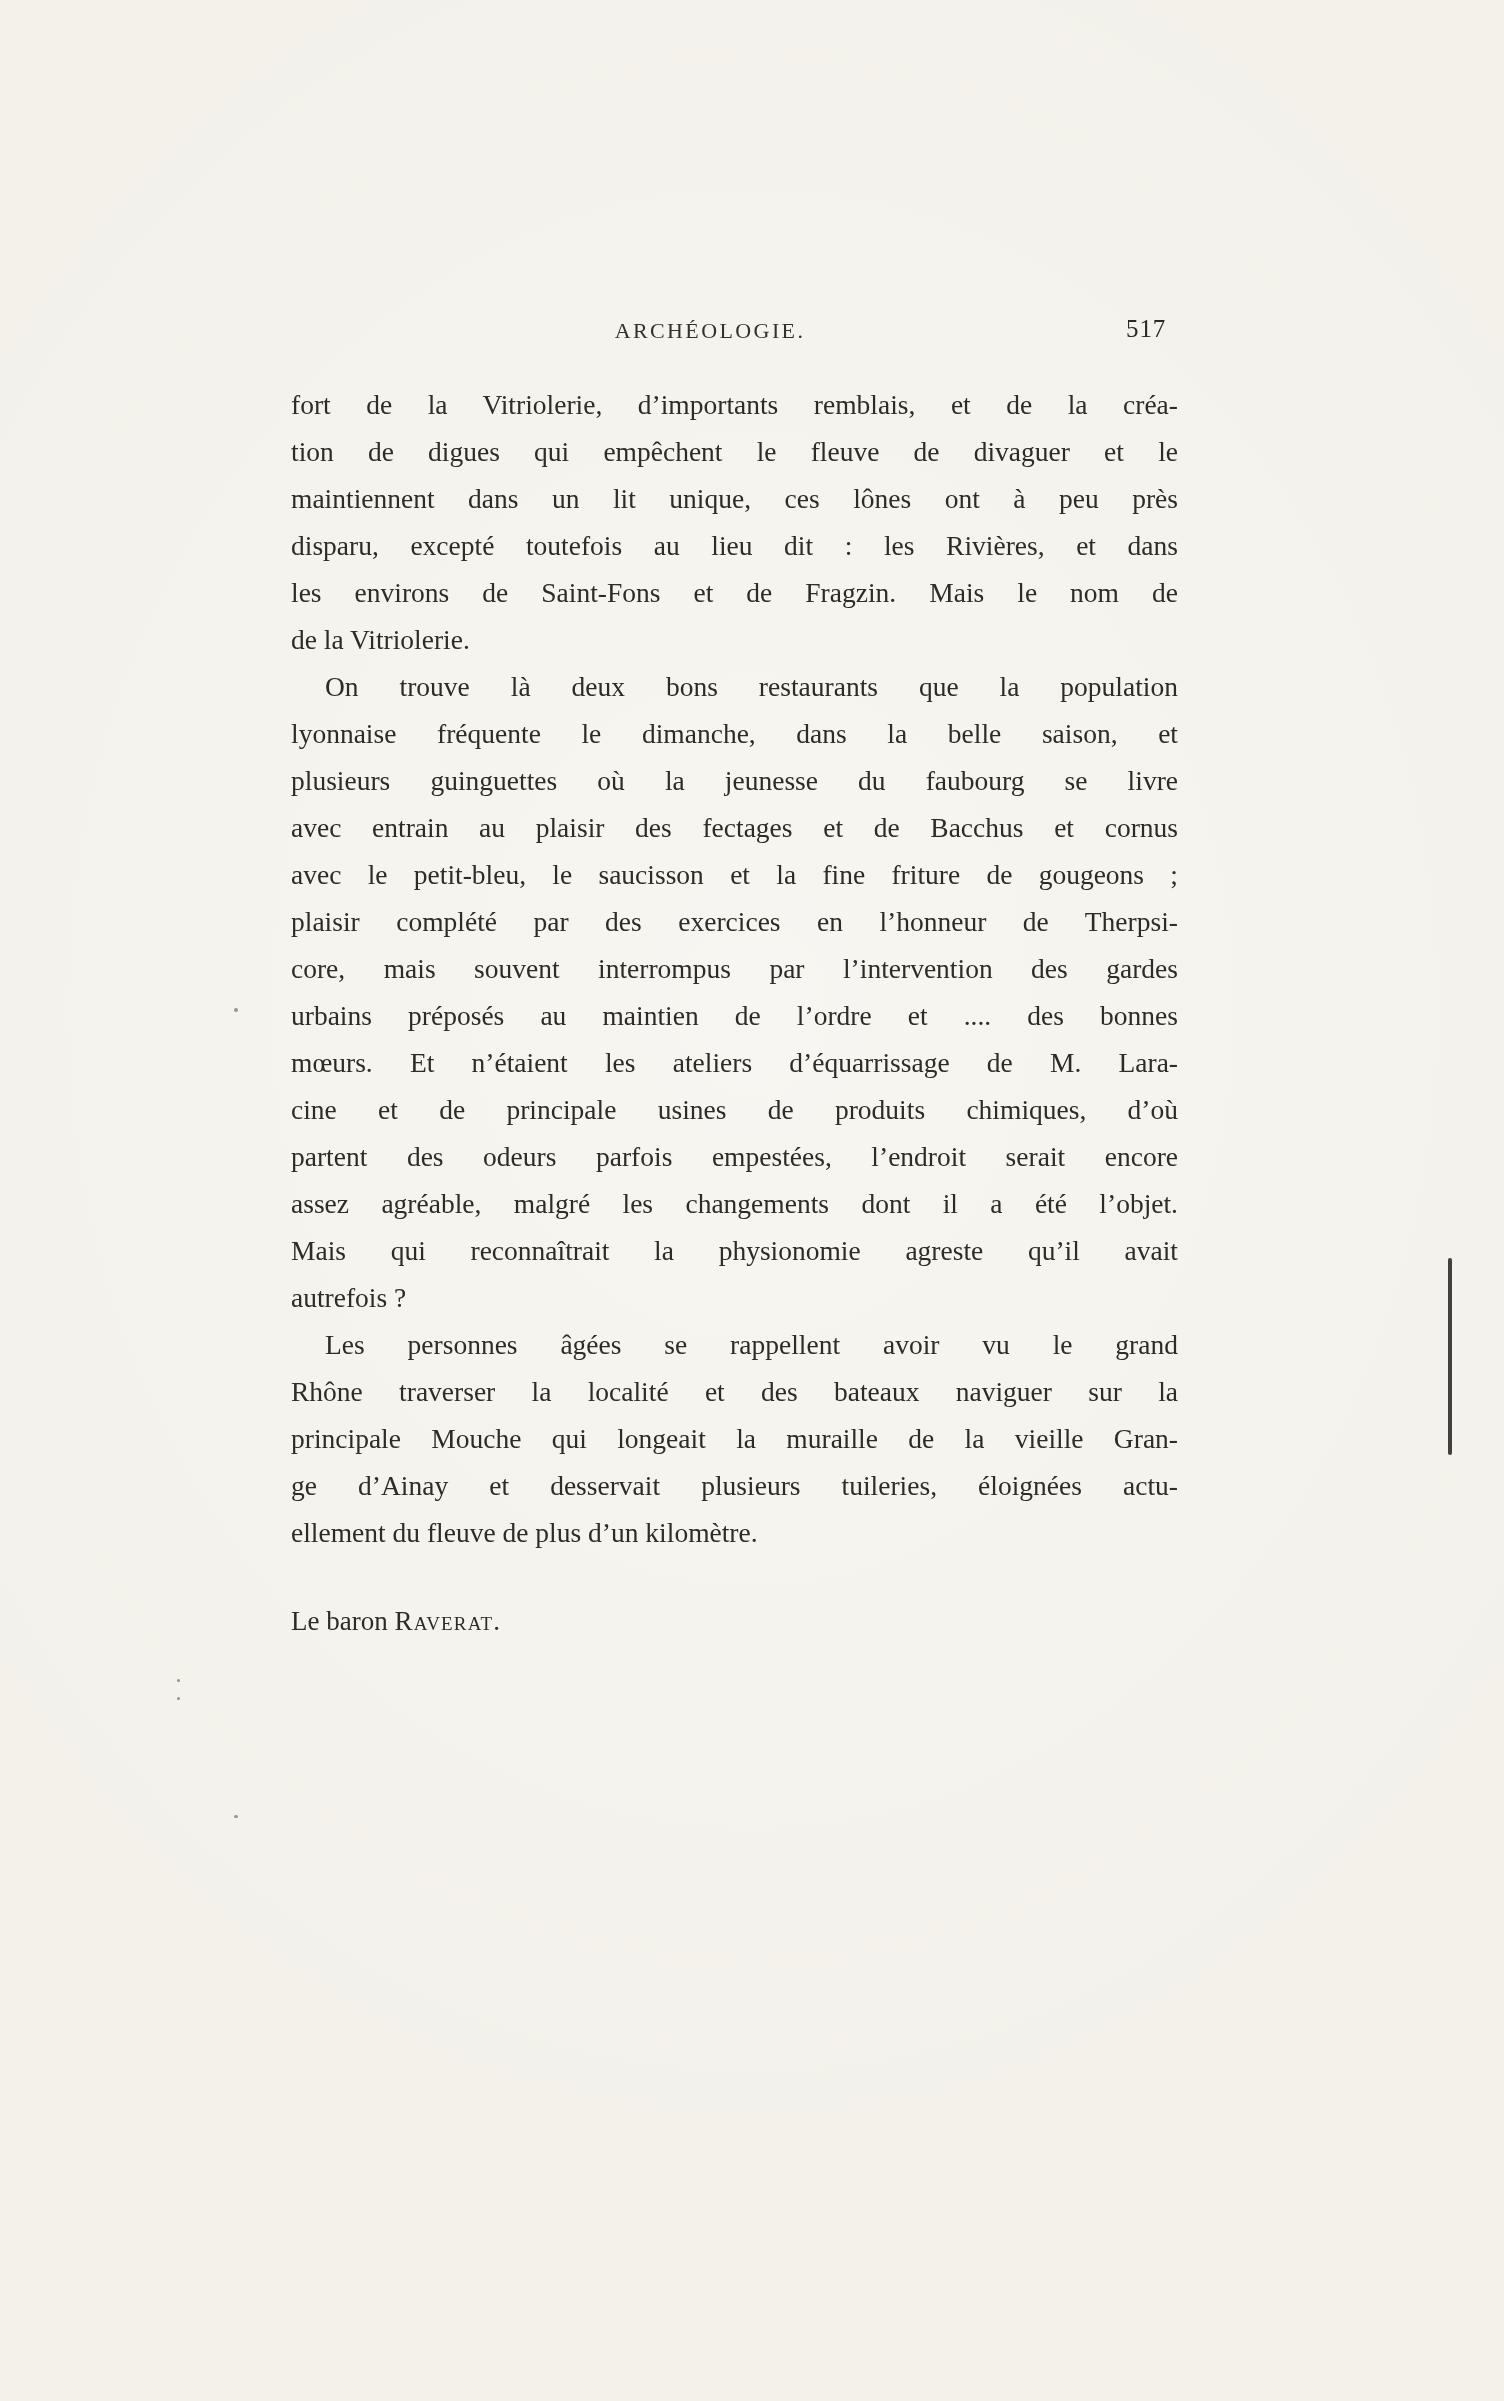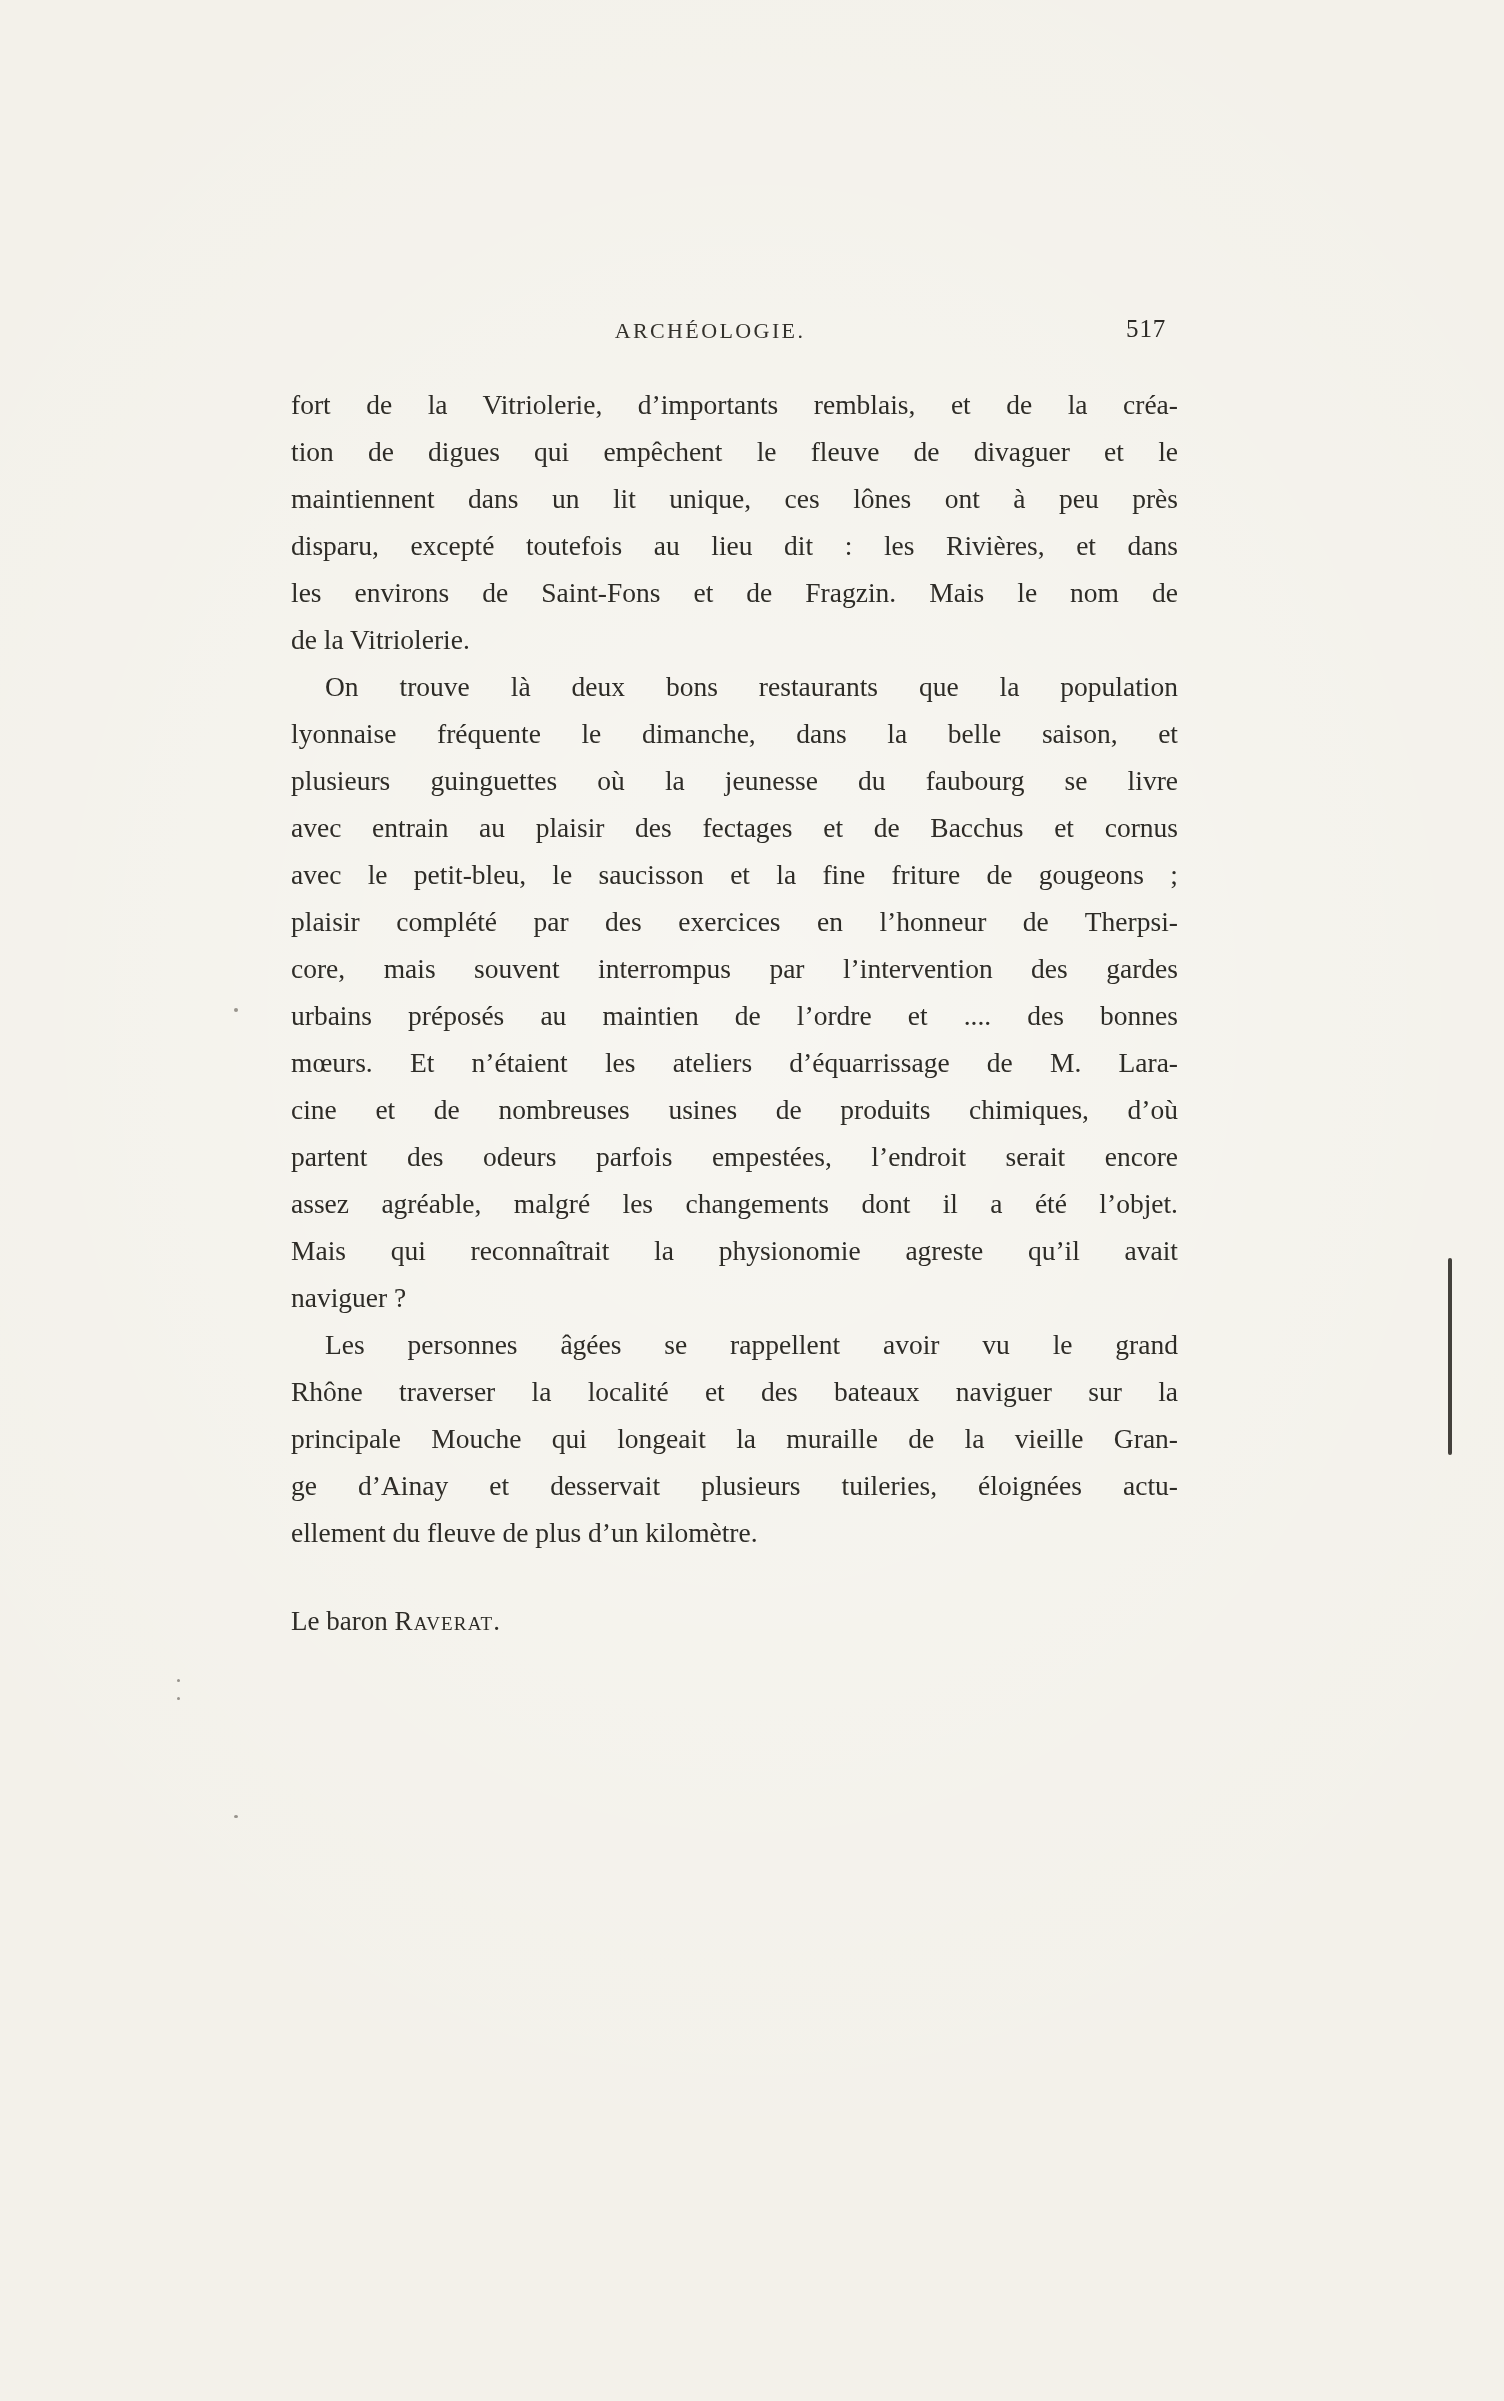--- a/index.html
+++ b/index.html
@@ -123,25 +123,25 @@
       <div class="paragraph">
         <div class="line indent">On trouve là deux bons restaurants que la population</div>
         <div class="line">lyonnaise fréquente le dimanche, dans la belle saison, et</div>
         <div class="line">plusieurs guinguettes où la jeunesse du faubourg se livre</div>
         <div class="line">avec entrain au plaisir des fectages et de Bacchus et cornus</div>
         <div class="line">avec le petit-bleu, le saucisson et la fine friture de gougeons ;</div>
         <div class="line">plaisir complété par des exercices en l’honneur de Therpsi-</div>
         <div class="line">core, mais souvent interrompus par l’intervention des gardes</div>
         <div class="line">urbains préposés au maintien de l’ordre et .... des bonnes</div>
         <div class="line">mœurs. Et n’étaient les ateliers d’équarrissage de M. Lara-</div>
-        <div class="line">cine et de nombreuses usines de produits chimiques, d’où</div>
+        <div class="line">cine et de principale usines de produits chimiques, d’où</div>
         <div class="line">partent des odeurs parfois empestées, l’endroit serait encore</div>
         <div class="line">assez agréable, malgré les changements dont il a été l’objet.</div>
         <div class="line">Mais qui reconnaîtrait la physionomie agreste qu’il avait</div>
-        <div class="line last">naviguer ?</div>
+        <div class="line last">autrefois ?</div>
       </div>
       <div class="paragraph">
         <div class="line indent">Les personnes âgées se rappellent avoir vu le grand</div>
         <div class="line">Rhône traverser la localité  et des bateaux  naviguer sur la</div>
         <div class="line">principale Mouche qui longeait la muraille de la vieille Gran-</div>
         <div class="line">ge d’Ainay et desservait plusieurs  tuileries,  éloignées actu-</div>
         <div class="line last">ellement du fleuve de plus d’un kilomètre.</div>
       </div>
     </div>
 

